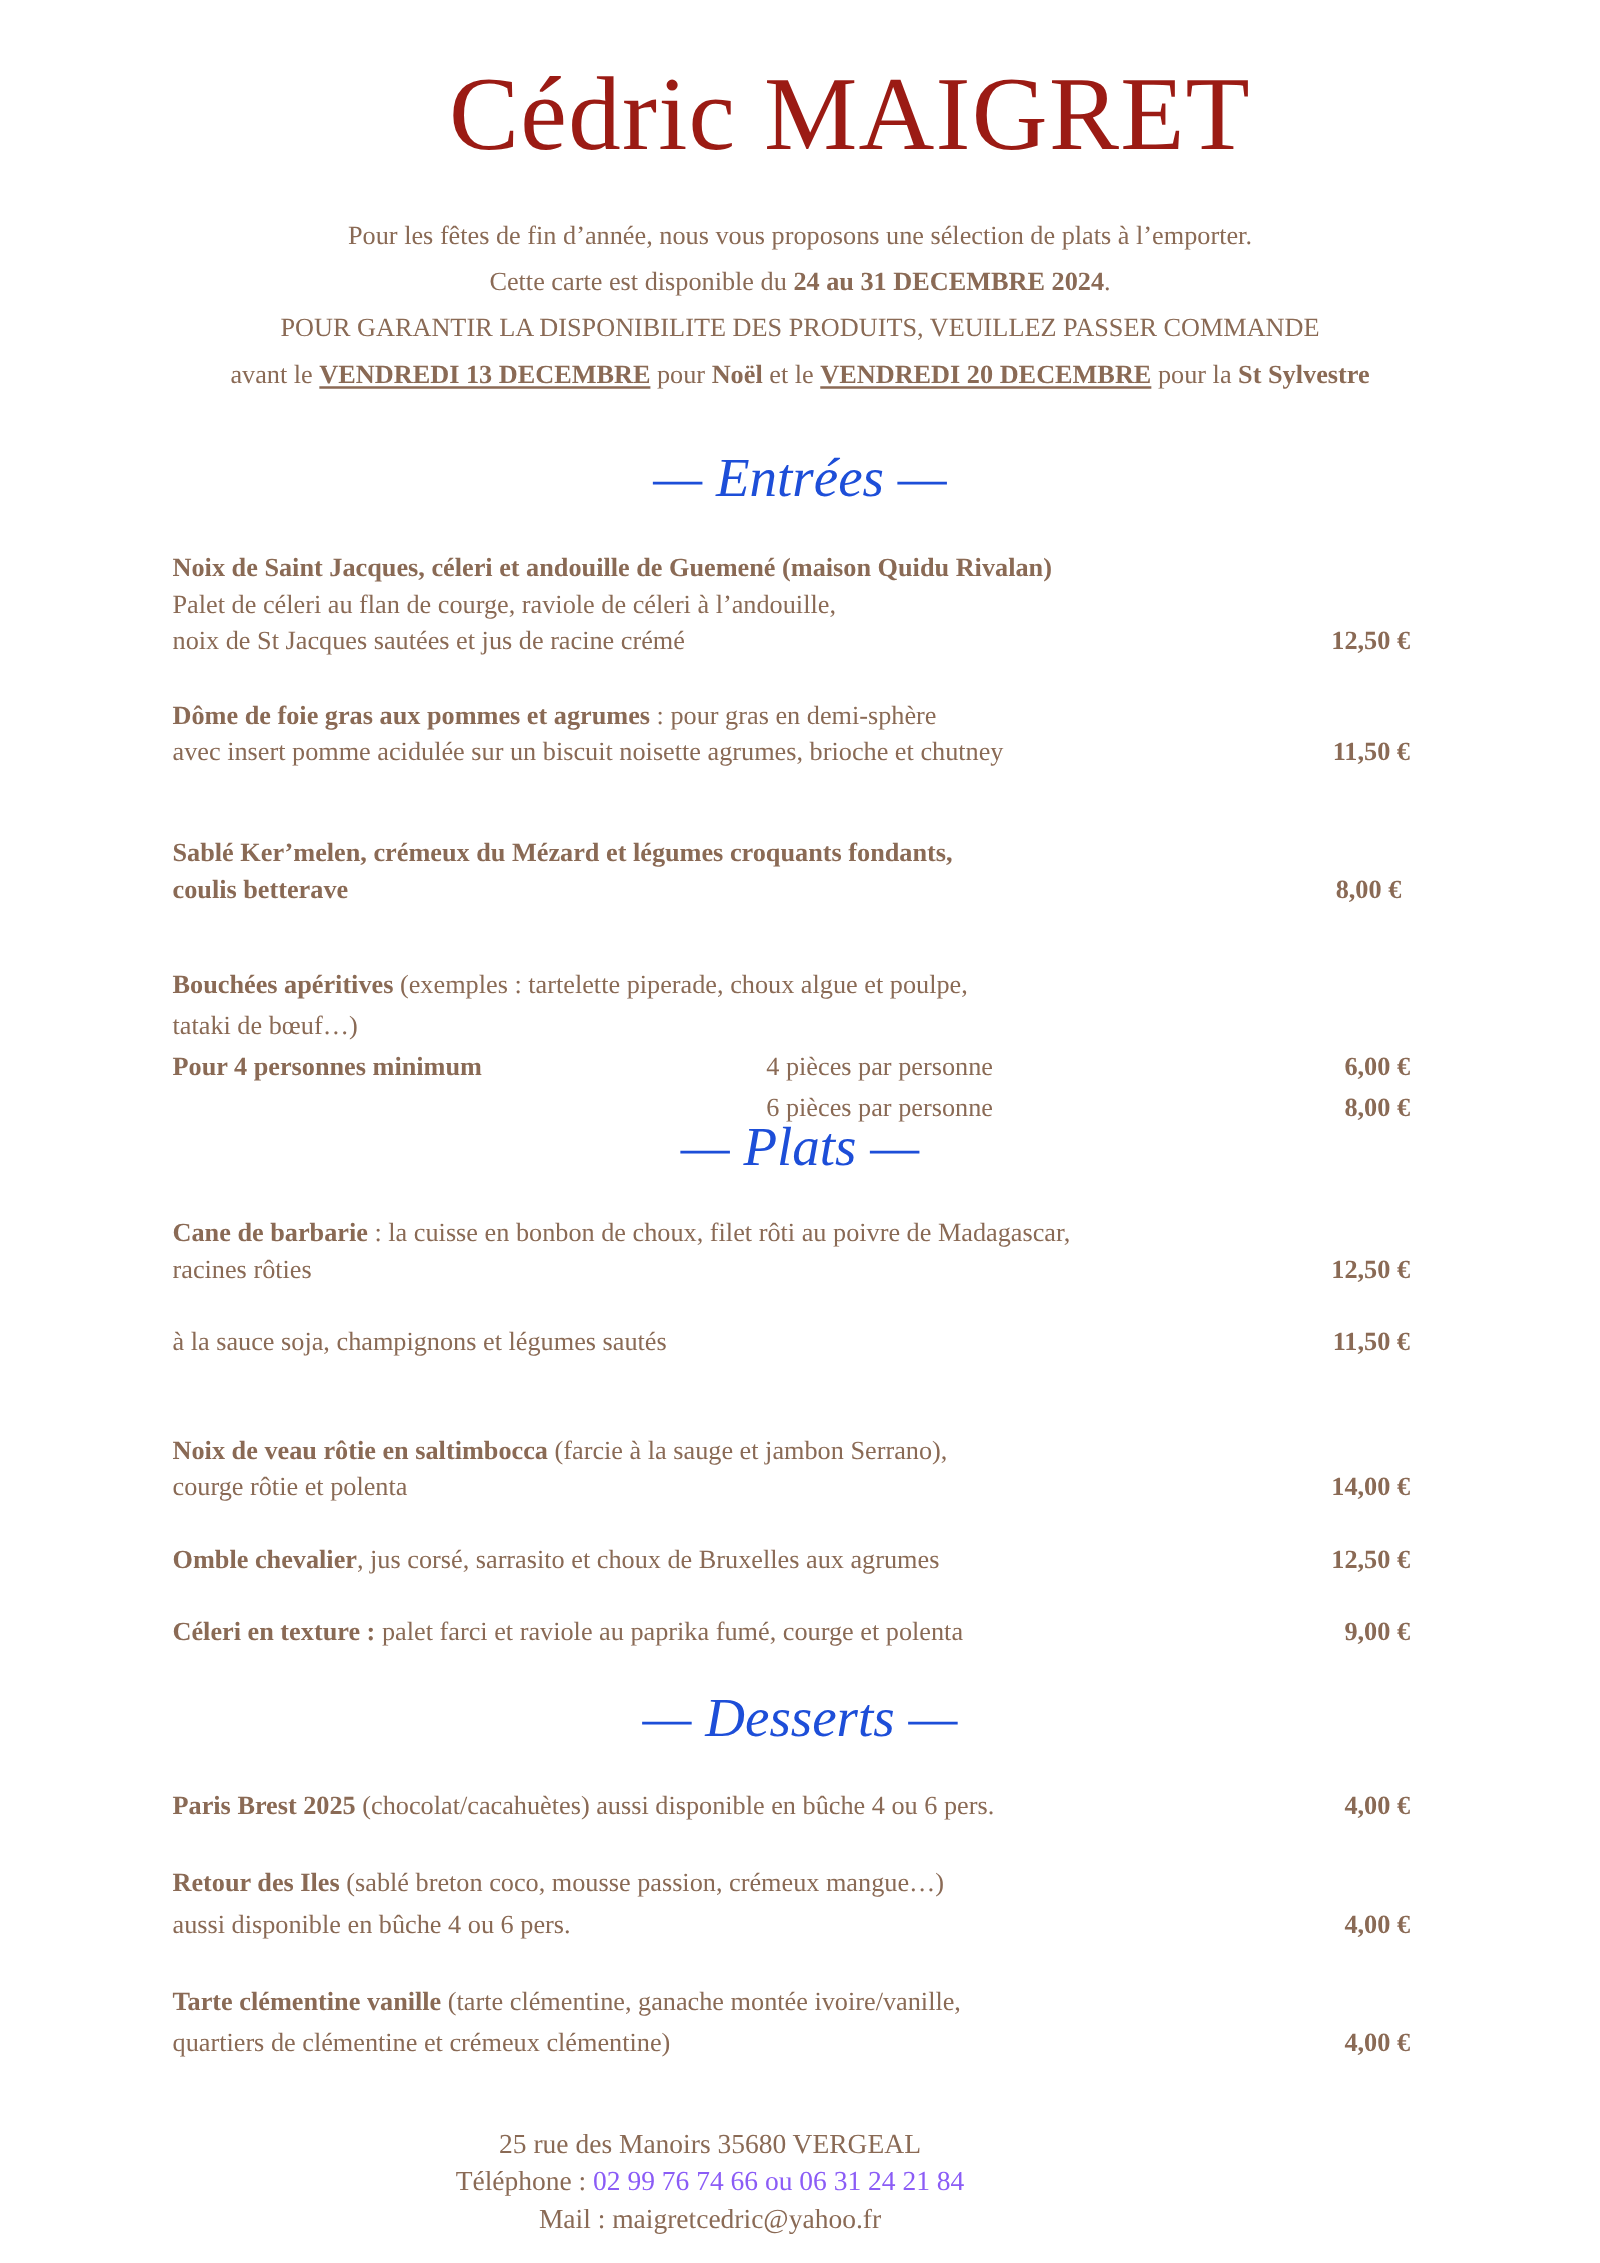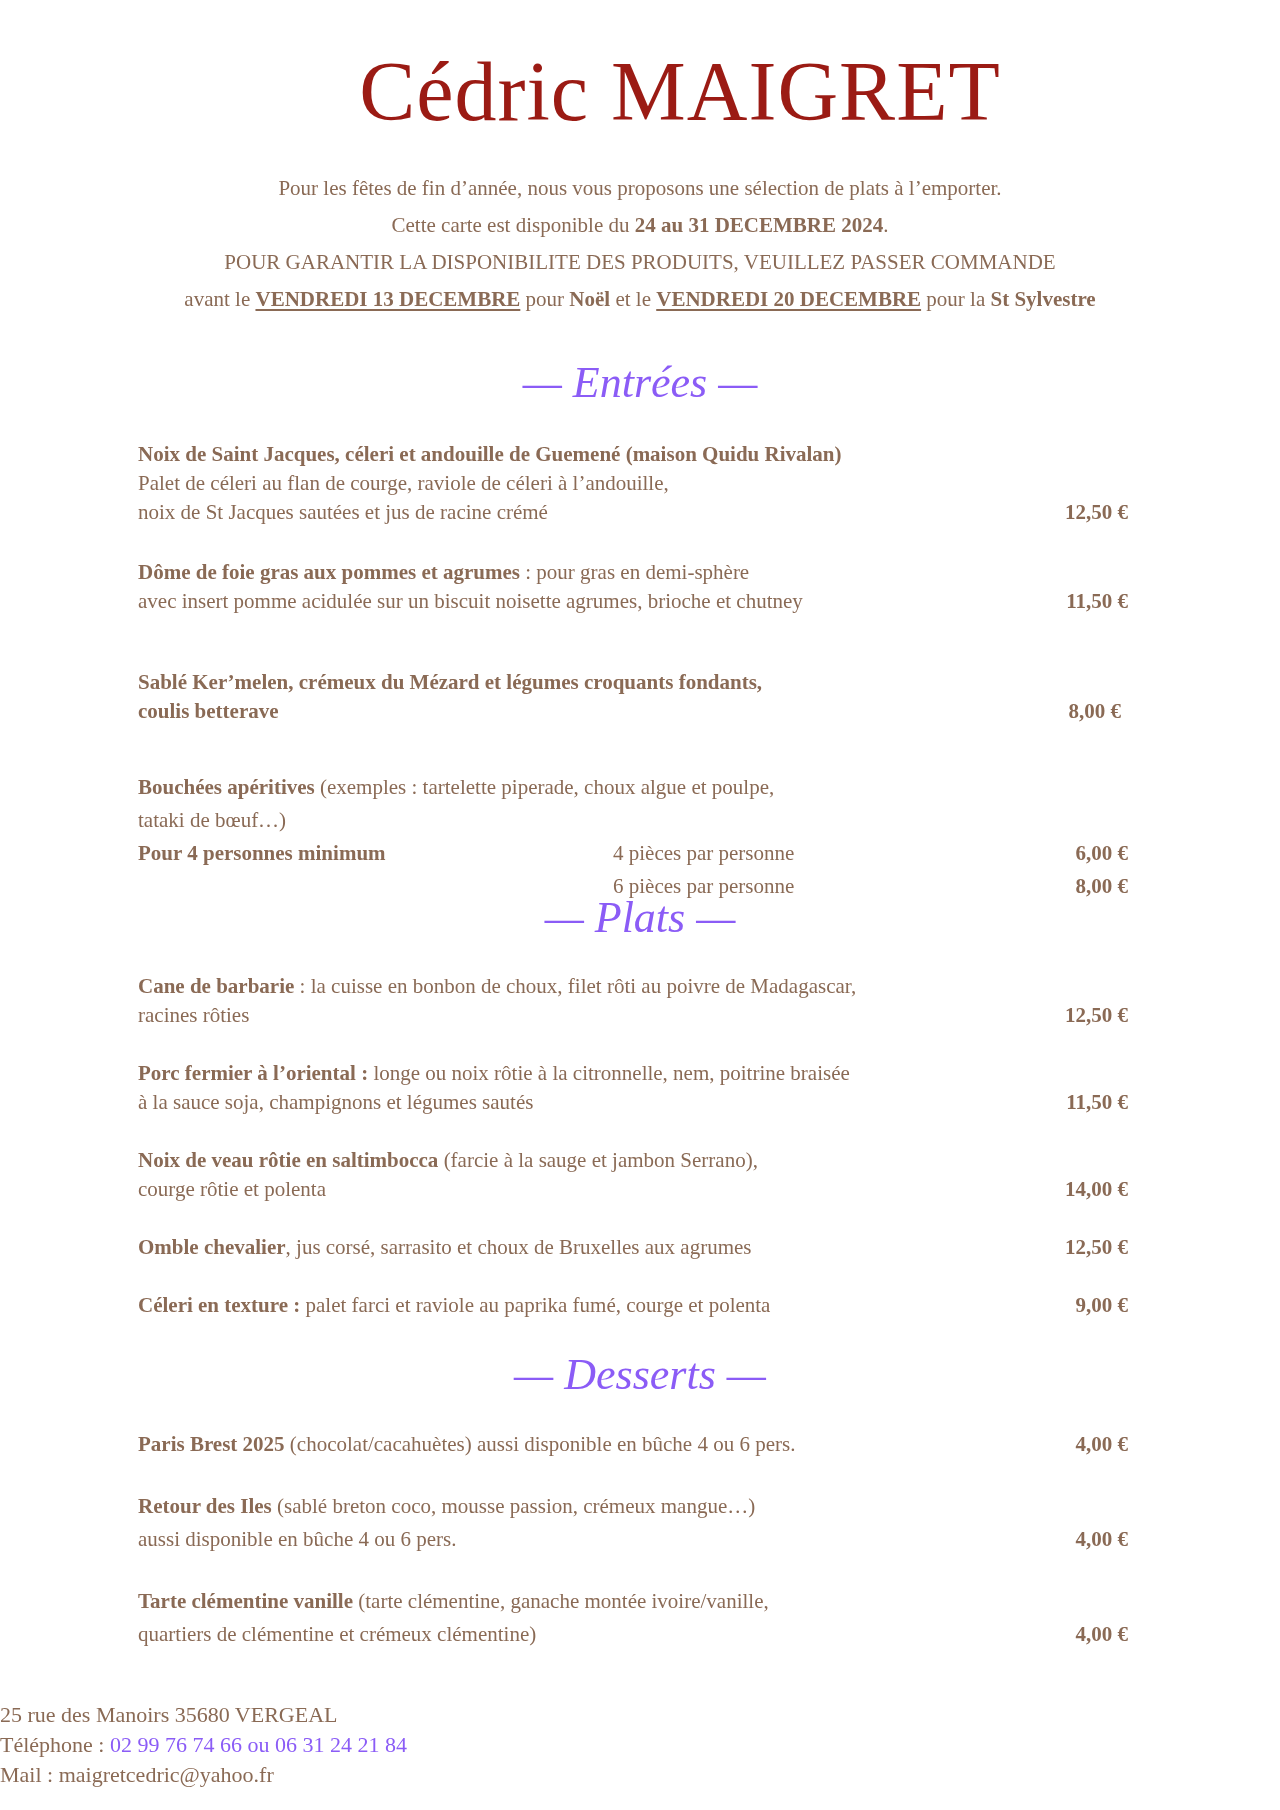--- a/index.html
+++ b/index.html
@@ -10,28 +10,28 @@
   }
   .title {
     position: absolute; top: 42px; left: 0; width: 1360px; text-align: center;
     font-size: 84px; color: #9b1b14; letter-spacing: 1px; line-height: 100px;
   }
   .intro { position: absolute; top: 170px; left: 0; width: 1280px; text-align: center; font-size: 21px; line-height: 37px; }
   .intro b { font-weight: bold; }
   .intro u { text-decoration: underline; text-underline-offset: 3px; font-weight: bold; }
   .sec-title {
     position: absolute; left: 0; width: 1280px; text-align: center;
-    font-style: italic; color: #8b5cf6; font-size: 44px; line-height: 50px;
+    font-style: italic; color: #1d4ed8; font-size: 44px; line-height: 50px;
   }
   .item { position: absolute; left: 138px; width: 990px; font-size: 21px; line-height: 29px; }
   .item .name { font-weight: bold; }
   .line { position: relative; white-space: nowrap; }
   .price { position: absolute; right: 0; top: 0; font-weight: bold; }
   .mid { position: absolute; left: 475px; top: 0; }
-  .footer { position: absolute; top: 1700px; left: 0; width: 1136px; font-size: 22px; line-height: 30px; }
+  .footer { position: absolute; top: 1700px; left: 0; width: 1136px; text-align: center; font-size: 22px; line-height: 30px; }
   .gold { color: #8b5cf6; }
 </style>
 </head>
 <body>
 
 <div class="title">Cédric MAIGRET</div>
 
 <div class="intro">
   <div>Pour les fêtes de fin d’année, nous vous proposons une sélection de plats à l’emporter.</div>
   <div><span>Cette carte est disponible du </span><b>24 au 31 DECEMBRE 2024</b><span>.</span></div>
@@ -64,21 +64,20 @@
   <div class="line">&nbsp;<span class="mid">6 pièces par personne</span><span class="price">8,00 €</span></div>
 </div>
 
 <div class="sec-title" style="top:893px;">— Plats —</div>
 
 <div class="item" style="top:972px;">
   <div class="line"><span class="name">Cane de barbarie</span><span> : la cuisse en bonbon de choux, filet rôti au poivre de Madagascar,</span></div>
   <div class="line"><span>racines rôties</span><span class="price">12,50 €</span></div>
 </div>
 <div class="item" style="top:1059px;">
-  <div class="line"><span class="name">Porc fermier à l’oriental :</span><span> longe ou noix rôtie à la citronnelle, nem, poitrine braisée</span></div>
   <div class="line"><span>à la sauce soja, champignons et légumes sautés</span><span class="price">11,50 €</span></div>
 </div>
 <div class="item" style="top:1146px;">
   <div class="line"><span class="name">Noix de veau rôtie en saltimbocca</span><span> (farcie à la sauge et jambon Serrano),</span></div>
   <div class="line"><span>courge rôtie et polenta</span><span class="price">14,00 €</span></div>
 </div>
 <div class="item" style="top:1233px;">
   <div class="line"><span class="name">Omble chevalier</span><span>, jus corsé, sarrasito et choux de Bruxelles aux agrumes</span><span class="price">12,50 €</span></div>
 </div>
 <div class="item" style="top:1291px;">

